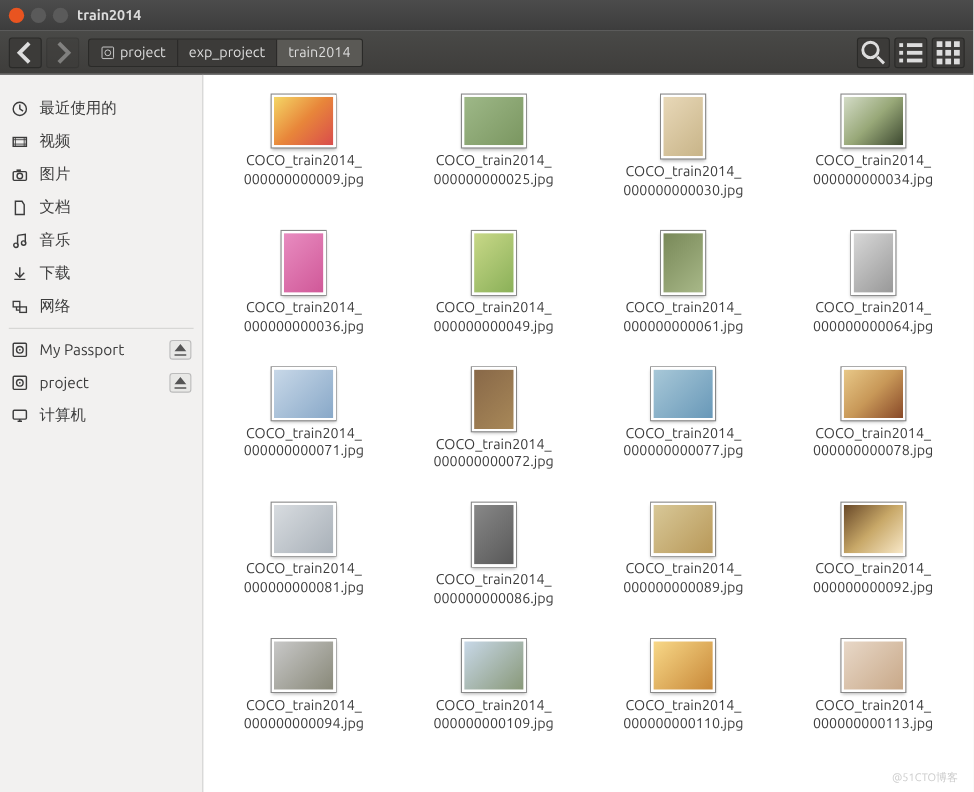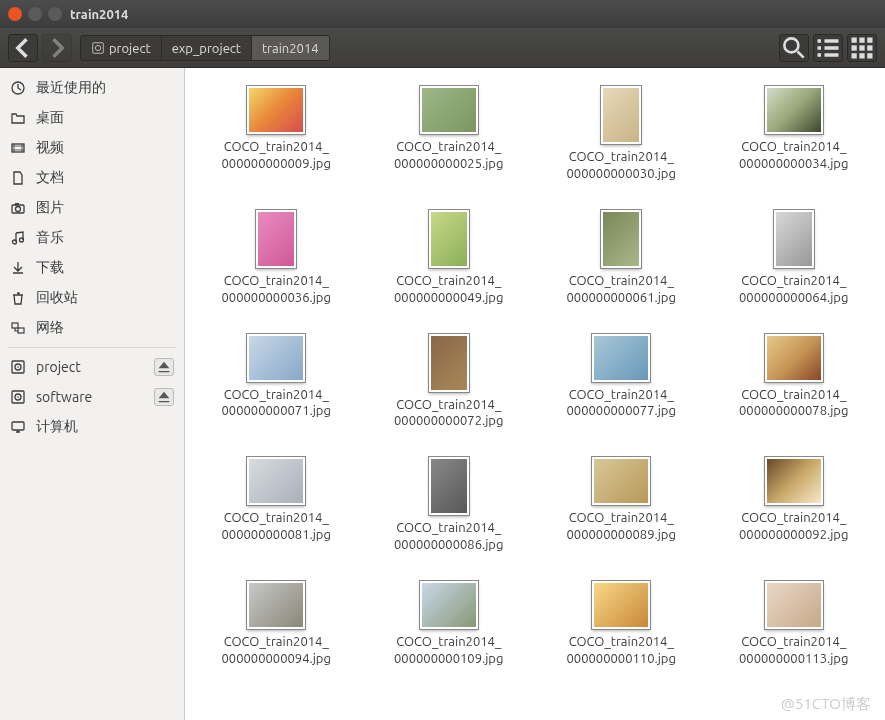--- a/index.html
+++ b/index.html
@@ -66,21 +66,21 @@
     .crumb.active { background: #5a5955; }
     .crumb svg { width: 14px; height: 14px; }
     .spacer { flex: 1; }
     .tool-right { display: flex; gap: 4px; }
 
     .main { display: flex; height: calc(100% - 68px); }
     .sidebar {
       width: 185px;
       background: #f2f1f0;
       border-right: 1px solid #c8c8c8;
-      padding-top: 5px;
+      padding-top: 16px;
       overflow-y: auto;
     }
     .side-item {
       display: flex;
       align-items: center;
       padding: 6px 10px;
       gap: 10px;
       cursor: pointer;
       color: #3c3c3c;
     }
@@ -145,21 +145,21 @@
     .fname {
       text-align: center;
       font-size: 13px;
       line-height: 1.3;
       color: #3c3c3c;
       max-width: 140px;
     }
     .watermark {
       position: absolute;
       right: 14px; bottom: 6px;
-      color: #ccc; font-size: 15px;
+      color: #ccc; font-size: 10px;
     }
   </style>
 </head>
 <body>
 
 <div class="titlebar">
   <div class="win-controls">
     <div class="wc close"></div>
     <div class="wc min"></div>
     <div class="wc max"></div>
@@ -231,103 +231,91 @@
   <div class="sidebar" id="sidebar">
       <div class="side-item">
         <svg viewBox="0 0 16 16">
           <circle cx="8" cy="8" r="6" stroke="#3c3c3c" stroke-width="1.3" fill="none"></circle>
           <path d="M8 4 V8 L11 10" stroke="#3c3c3c" stroke-width="1.3" fill="none"></path>
         </svg>
         <span class="side-label">最近使用的</span>
       </div>
       <div class="side-item">
         <svg viewBox="0 0 16 16">
-          <path d="M2 4 L6 4 L7 6 L14 6 L14 13 L2 13 Z" stroke="#3c3c3c" stroke-width="1.3" fill="none"></path>
-        </svg>
-        <span class="side-label">桌面</span>
-      </div>
-      <div class="side-item">
-        <svg viewBox="0 0 16 16">
           <rect x="2" y="4" width="12" height="8" stroke="#3c3c3c" stroke-width="1.3" fill="none"></rect>
           <path d="M2 6h12M2 10h12M4 4v8M12 4v8" stroke="#3c3c3c" stroke-width="0.8"></path>
         </svg>
         <span class="side-label">视频</span>
-      </div>
-      <div class="side-item">
-        <svg viewBox="0 0 16 16">
-          <path d="M4 2 L10 2 L12 5 L12 14 L4 14 Z" stroke="#3c3c3c" stroke-width="1.3" fill="none"></path>
-        </svg>
-        <span class="side-label">文档</span>
       </div>
       <div class="side-item">
         <svg viewBox="0 0 16 16">
           <rect x="2" y="5" width="12" height="8" rx="1" stroke="#3c3c3c" stroke-width="1.3" fill="none"></rect>
           <circle cx="8" cy="9" r="2.5" stroke="#3c3c3c" stroke-width="1.3" fill="none"></circle>
           <rect x="5" y="3" width="4" height="2" fill="#3c3c3c"></rect>
         </svg>
         <span class="side-label">图片</span>
+      </div>
+      <div class="side-item">
+        <svg viewBox="0 0 16 16">
+          <path d="M4 2 L10 2 L12 5 L12 14 L4 14 Z" stroke="#3c3c3c" stroke-width="1.3" fill="none"></path>
+        </svg>
+        <span class="side-label">文档</span>
       </div>
       <div class="side-item">
         <svg viewBox="0 0 16 16">
           <path d="M6 3 L13 2 V10" stroke="#3c3c3c" stroke-width="1.3" fill="none"></path>
           <circle cx="4.5" cy="12" r="2" stroke="#3c3c3c" stroke-width="1.3" fill="none"></circle>
           <circle cx="11.5" cy="10" r="2" stroke="#3c3c3c" stroke-width="1.3" fill="none"></circle>
           <path d="M6 3 V12" stroke="#3c3c3c" stroke-width="1.3"></path>
         </svg>
         <span class="side-label">音乐</span>
       </div>
       <div class="side-item">
         <svg viewBox="0 0 16 16">
           <path d="M8 2 V10 M4 7 L8 11 L12 7 M3 13 H13" stroke="#3c3c3c" stroke-width="1.3" fill="none"></path>
         </svg>
         <span class="side-label">下载</span>
       </div>
       <div class="side-item">
         <svg viewBox="0 0 16 16">
-          <path d="M4 5 H12 L11 14 H5 Z M3 5 H13 M7 3 H9 V5" stroke="#3c3c3c" stroke-width="1.3" fill="none"></path>
-        </svg>
-        <span class="side-label">回收站</span>
-      </div>
-      <div class="side-item">
-        <svg viewBox="0 0 16 16">
           <rect x="2" y="3" width="6" height="5" stroke="#3c3c3c" stroke-width="1.2" fill="none"></rect>
           <rect x="8" y="8" width="6" height="5" stroke="#3c3c3c" stroke-width="1.2" fill="none"></rect>
           <path d="M5 8 V11 H8" stroke="#3c3c3c" stroke-width="1.2" fill="none"></path>
         </svg>
         <span class="side-label">网络</span>
       </div>
       <div class="side-sep"></div>
+      <div class="side-item">
+        <svg viewBox="0 0 16 16">
+          <rect x="2" y="2" width="12" height="12" rx="1" stroke="#3c3c3c" stroke-width="1.3" fill="none"></rect>
+          <circle cx="8" cy="8" r="3" stroke="#3c3c3c" stroke-width="1.3" fill="none"></circle>
+          <circle cx="8" cy="8" r="0.8" fill="#3c3c3c"></circle>
+        </svg>
+        <span class="side-label">My Passport</span>
+        <div class="eject-btn">
+          <svg viewBox="0 0 12 12" width="10" height="10">
+            <path d="M6 2 L10 7 L2 7 Z M2 9 H10 V10 H2 Z" fill="#555"></path>
+          </svg>
+        </div>
+      </div>
       <div class="side-item">
         <svg viewBox="0 0 16 16">
           <rect x="2" y="2" width="12" height="12" rx="1" stroke="#3c3c3c" stroke-width="1.3" fill="none"></rect>
           <circle cx="8" cy="8" r="3" stroke="#3c3c3c" stroke-width="1.3" fill="none"></circle>
           <circle cx="8" cy="8" r="0.8" fill="#3c3c3c"></circle>
         </svg>
         <span class="side-label">project</span>
         <div class="eject-btn">
           <svg viewBox="0 0 12 12" width="10" height="10">
             <path d="M6 2 L10 7 L2 7 Z M2 9 H10 V10 H2 Z" fill="#555"></path>
           </svg>
         </div>
       </div>
       <div class="side-item">
         <svg viewBox="0 0 16 16">
-          <rect x="2" y="2" width="12" height="12" rx="1" stroke="#3c3c3c" stroke-width="1.3" fill="none"></rect>
-          <circle cx="8" cy="8" r="3" stroke="#3c3c3c" stroke-width="1.3" fill="none"></circle>
-          <circle cx="8" cy="8" r="0.8" fill="#3c3c3c"></circle>
-        </svg>
-        <span class="side-label">software</span>
-        <div class="eject-btn">
-          <svg viewBox="0 0 12 12" width="10" height="10">
-            <path d="M6 2 L10 7 L2 7 Z M2 9 H10 V10 H2 Z" fill="#555"></path>
-          </svg>
-        </div>
-      </div>
-      <div class="side-item">
-        <svg viewBox="0 0 16 16">
           <rect x="2" y="3" width="12" height="8" rx="1" stroke="#3c3c3c" stroke-width="1.3" fill="none"></rect>
           <path d="M6 13 H10 M8 11 V13" stroke="#3c3c3c" stroke-width="1.3"></path>
         </svg>
         <span class="side-label">计算机</span>
       </div>
     </div>
   <div class="content">
     <div class="grid" id="filegrid">
         <div class="file-item">
           <div class="thumb c1"></div>

